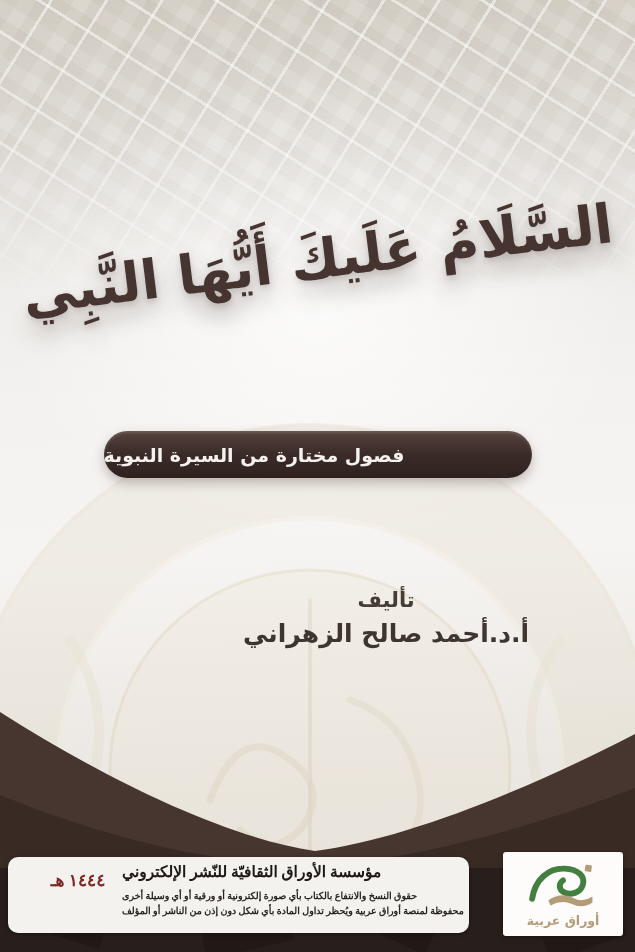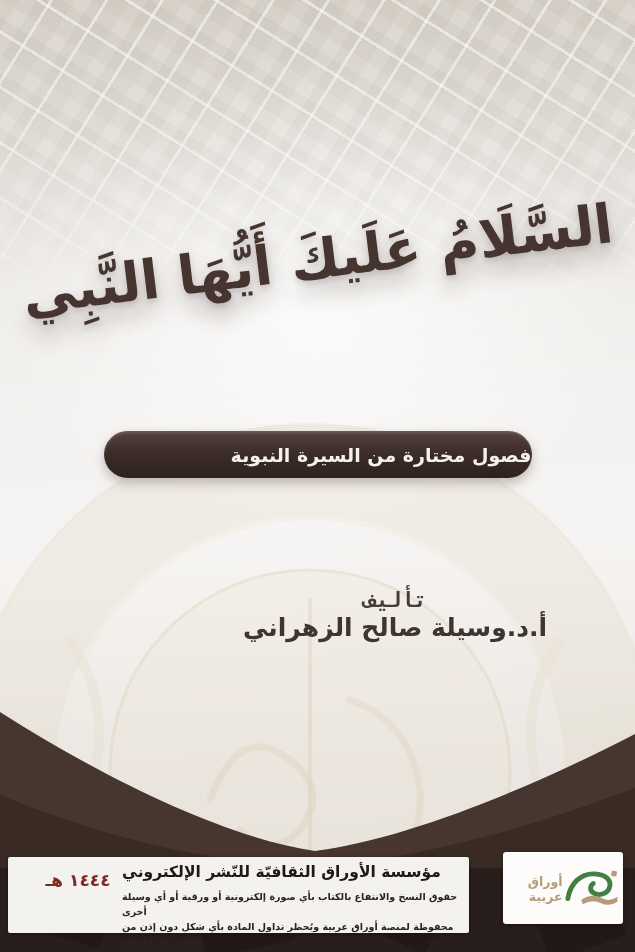--- a/index.html
+++ b/index.html
@@ -46,60 +46,61 @@
     color:#453430;
     letter-spacing:-1px;
     text-shadow:0 14px 22px rgba(70,52,45,0.30), 0 3px 6px rgba(70,52,45,0.18);
   }
   
   .banner{
     position:absolute;top:431px;left:50%;transform:translateX(-50%);
     width:428px;height:47px;border-radius:26px;
     background:linear-gradient(180deg,#55423d 0%,#3b2c29 48%,#2e211e 100%);
     box-shadow:inset 0 2px 3px rgba(255,255,255,0.14), 0 5px 12px rgba(90,72,62,0.35);
-    display:flex;align-items:center;justify-content:flex-start;
+    display:flex;align-items:center;justify-content:flex-end;
   }
   .banner-text{
     color:#f5f1ed;font-size:19px;font-weight:bold;letter-spacing:0;
   }
   
   .author-block{
     position:absolute;top:588px;left:243px; 
     text-align:center;width:max-content;
   }
-  .byline-label{font-size:21px;color:#463c36;font-weight:bold;font-family:Liberation Mono, monospace;}
+  .byline-label{font-size:21px;color:#463c36;font-weight:bold;margin-bottom:7px;}
   .author-name{font-size:25px;color:#3e3530;font-weight:bold;}
   
   .bottom-shape{position:absolute;left:0;top:0;pointer-events:none;}
   
   .info-bar{
     position:absolute;left:8px;top:857px;width:461px;height:76px;
-    background:#f4f2ef;border-radius:2px;
+    background:#f4f2ef;border-radius:10px;
     box-shadow:0 1px 4px rgba(0,0,0,0.35);
     direction:rtl;
+    font-family:Liberation Serif, serif;
   }
   .year-block{
     position:absolute;left:14px;top:9px;width:112px;
     text-align:center;color:#7d2a24;font-weight:bold;font-size:17px;line-height:1.75;
   }
   .publisher-block{
     position:absolute;right:4px;left:114px;top:5px;text-align:left;
   }
   .publisher-title{
     font-size:15.5px;font-weight:bold;color:#1e1917;line-height:1.35;
   }
   .rights{
     margin-top:6px;font-size:9.5px;font-weight:bold;color:#2a2421;line-height:1.6;
   }
   
   .logo-box{
-    position:absolute;left:503px;top:852px;width:120px;height:72px;
+    position:absolute;left:503px;top:852px;width:120px;height:84px;
     background:#fdfcfb;border-radius:3px;
     box-shadow:0 1px 4px rgba(0,0,0,0.35);
-    display:flex;align-items:center;justify-content:center;
+    display:flex;flex-direction:column;align-items:center;justify-content:center;
   }
   .logo-mark{margin-top:2px;}
   .logo-text{font-size:12.5px;color:#b59c78;font-weight:bold;margin-top:1px;}
 </style>
 </head>
 <body>
 
 <div class="cover">
 
   <div class="vignette"></div>
@@ -123,21 +124,21 @@
   <div class="title-wrap">
     <span class="title-text">السَّلَامُ عَلَيكَ أَيُّهَا النَّبِي</span>
   </div>
 
   <div class="banner">
     <span class="banner-text">فصول مختارة من السيرة النبوية</span>
   </div>
 
   <div class="author-block">
     <div class="byline-label">تأليف</div>
-    <div class="author-name">أ.د.وسيلة صالح الزهراني</div>
+    <div class="author-name">أ.د.أحمد صالح الزهراني</div>
   </div>
 
   <svg class="bottom-shape" width="635" height="952" viewBox="0 0 635 952" preserveAspectRatio="none">
     <path d="M0 712 C 110 782, 228 838, 315 851 C 402 840, 525 791, 635 734 L 635 952 L 0 952 Z" fill="#47362f"></path>
     <path d="M0 795 C 140 852, 250 866, 318 865 C 420 860, 540 824, 635 788 L 635 952 L 0 952 Z" fill="#1a100d" opacity="0.30"></path>
     <rect x="0" y="868" width="635" height="84" fill="#281e1b"></rect>
     <g fill="#17100e" opacity="0.35">
       <rect x="40" y="880" width="70" height="60" transform="rotate(18 75 910)"></rect>
       <rect x="200" y="895" width="90" height="55" transform="rotate(-12 245 922)"></rect>
       <rect x="380" y="885" width="60" height="60" transform="rotate(25 410 915)"></rect>

